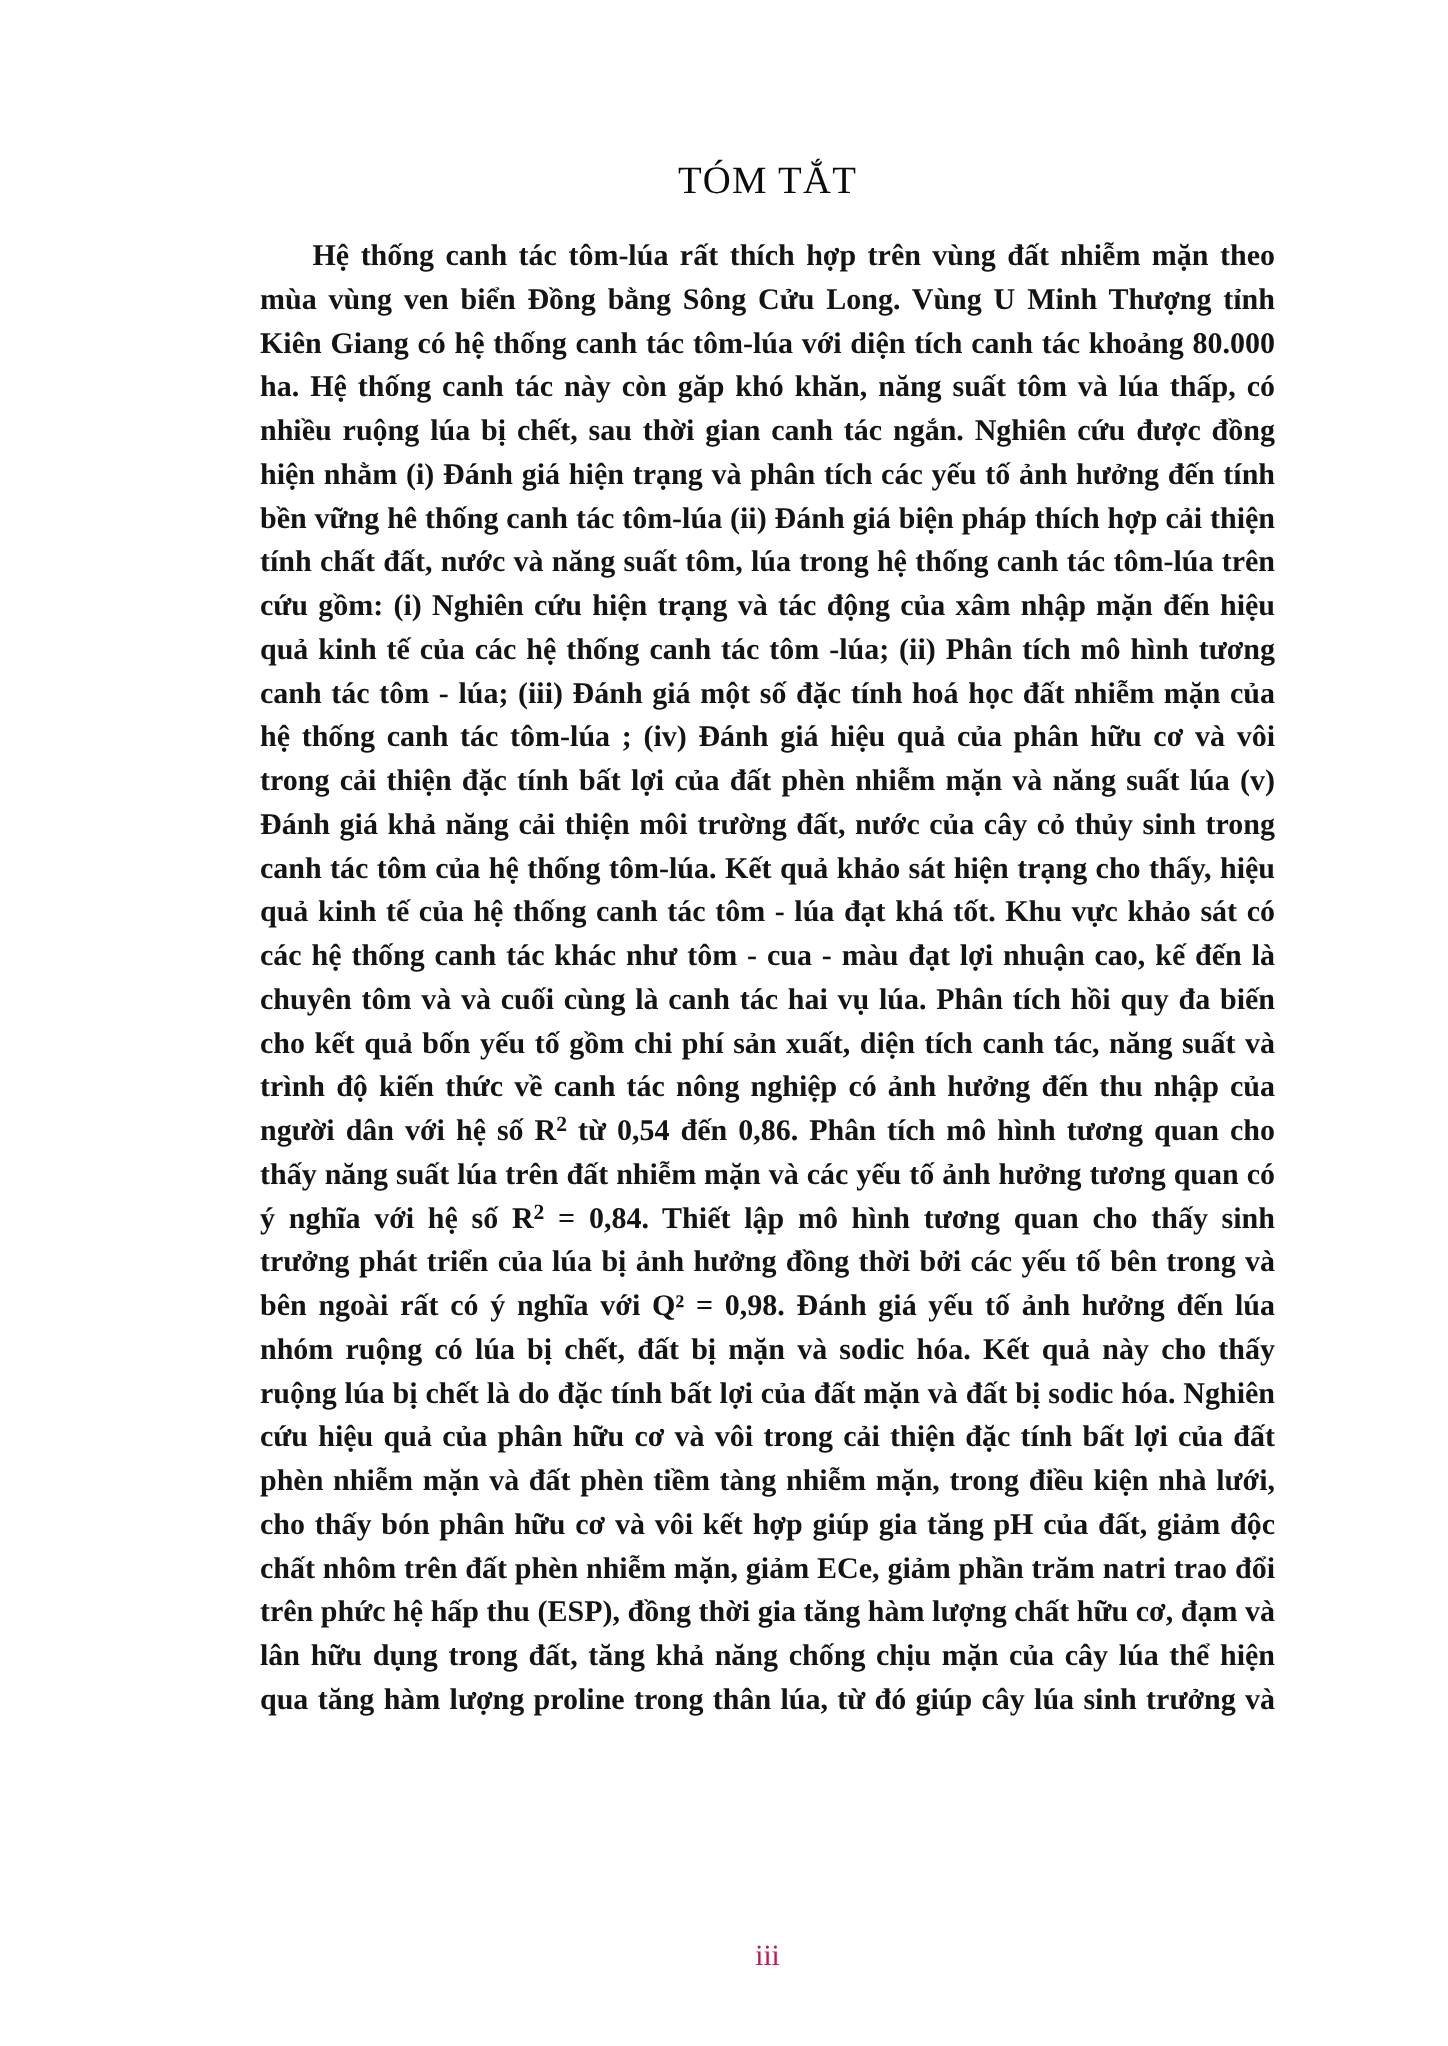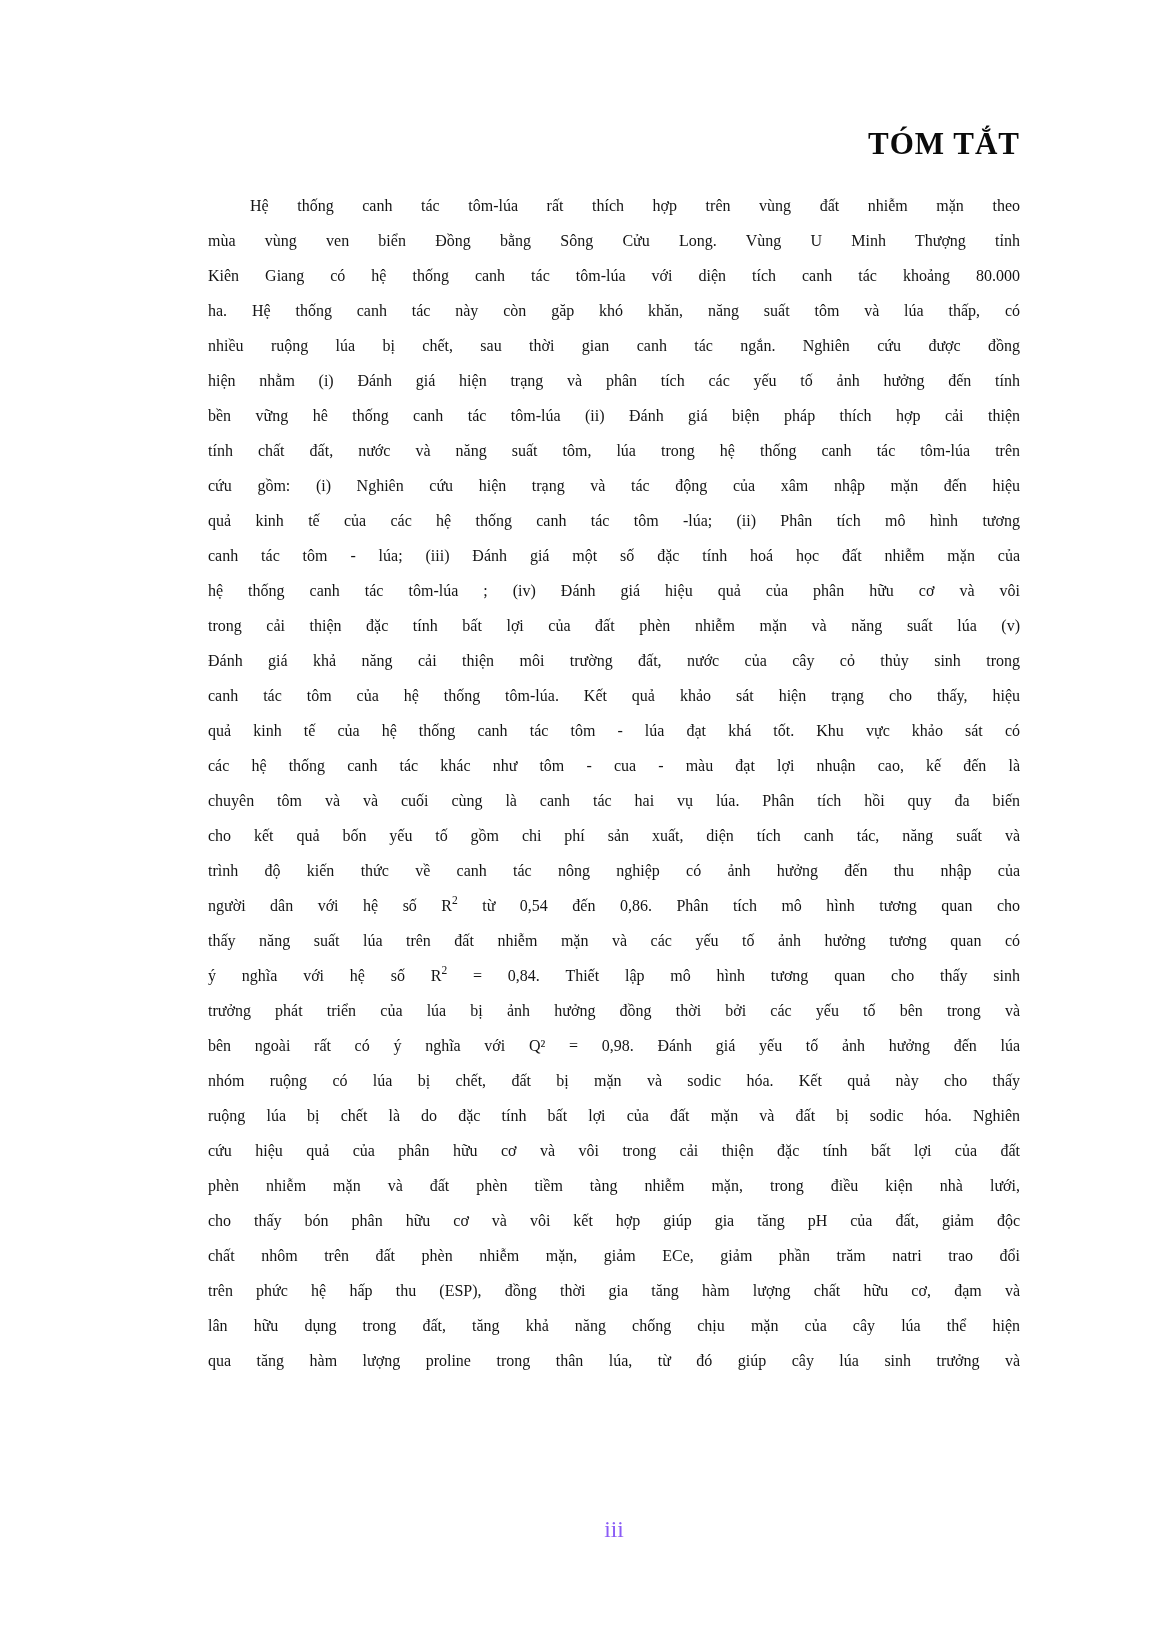--- a/index.html
+++ b/index.html
@@ -16,30 +16,31 @@
     font-family: "Liberation Serif", "DejaVu Serif", serif;
     overflow: hidden;
   }
   .content {
     position: absolute;
     left: 208px;
     top: 126px;
     width: 812px;
   }
   .doc-title {
-    text-align: right;
-    font-weight: bold;
+    text-align: center;
+    font-weight: normal;
     font-size: 31px;
     letter-spacing: 1px;
     margin: 0 0 26px 0;
     color: #0b0b0b;
   }
   .abstract {
-    font-size: 16px;
+    font-size: 24px;
     line-height: 35px;
+    font-weight: bold;
   }
   .abstract .line {
     text-align: justify;
     text-align-last: justify;
     white-space: normal;
     height: 35px;
     overflow: hidden;
     color: #141414;
   }
   .abstract .line:first-child {
@@ -47,24 +48,24 @@
   }
   .abstract .line sup.big-sup {
     font-size: 0.72em;
     line-height: 0;
     vertical-align: 7px;
   }
   .page-number {
     position: absolute;
     left: 208px;
     width: 812px;
-    top: 1516px;
+    top: 1552px;
     text-align: center;
     font-size: 23.5px;
-    color: #8b5cf6;
+    color: #be185d;
   }
 </style>
 </head>
 <body>
 
 <div class="page">
   <div class="content">
     <h1 class="doc-title">TÓM TẮT</h1>
     <div class="abstract">
         <div class="line">Hệ thống canh tác tôm-lúa rất thích hợp trên vùng đất nhiễm mặn theo</div>

